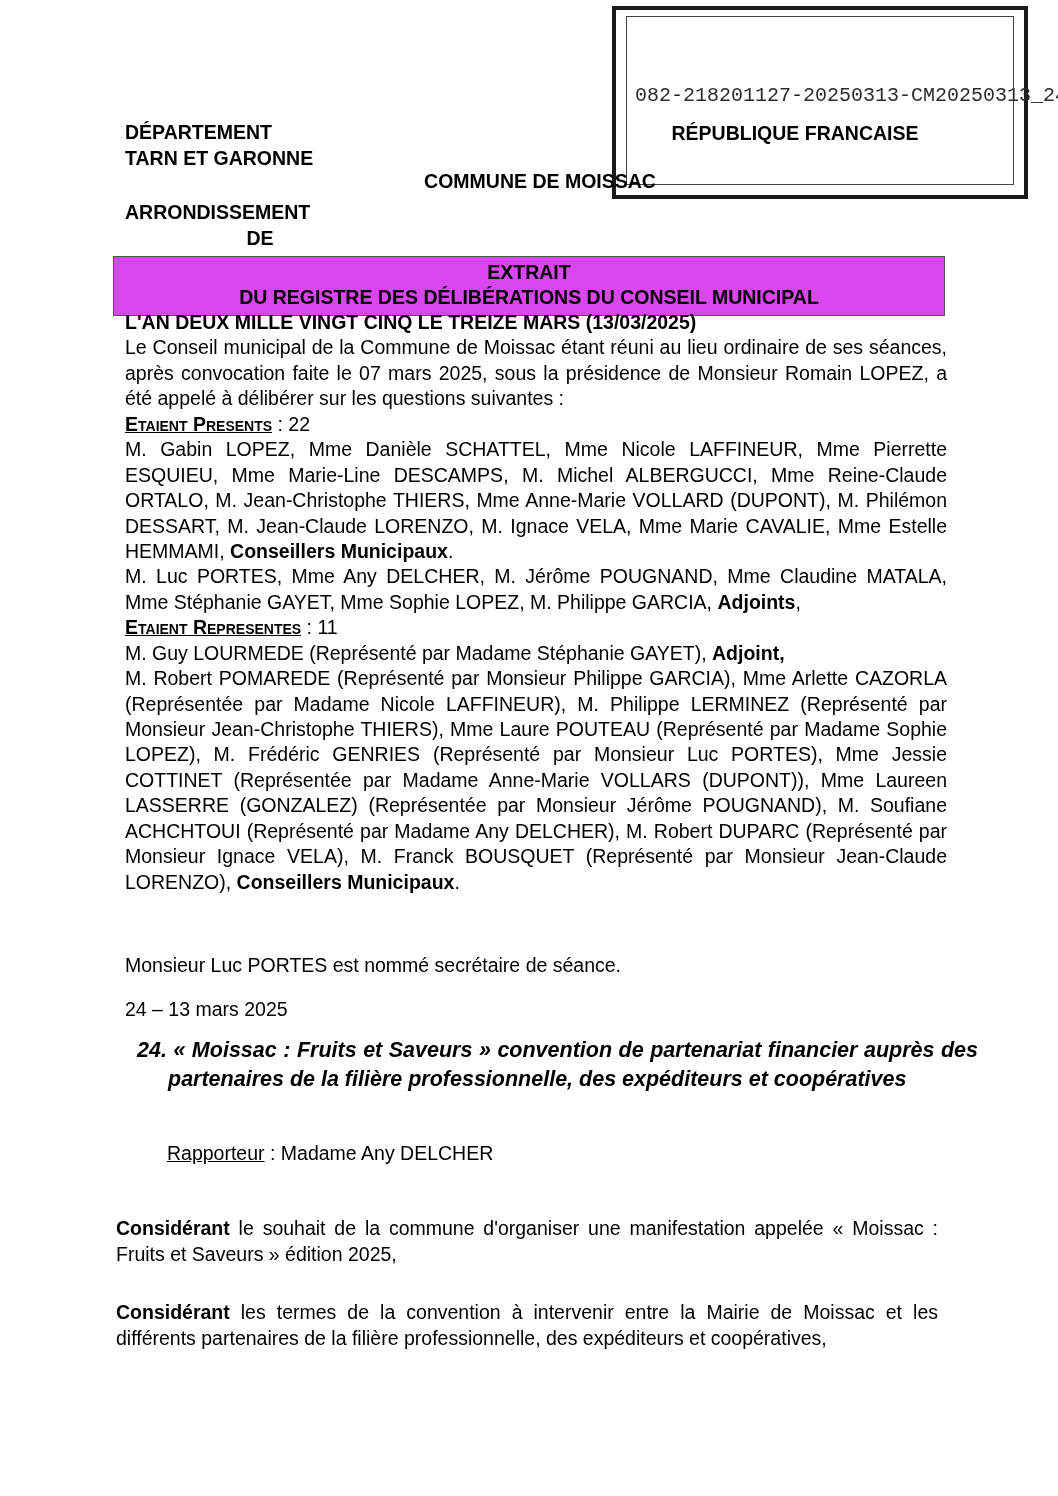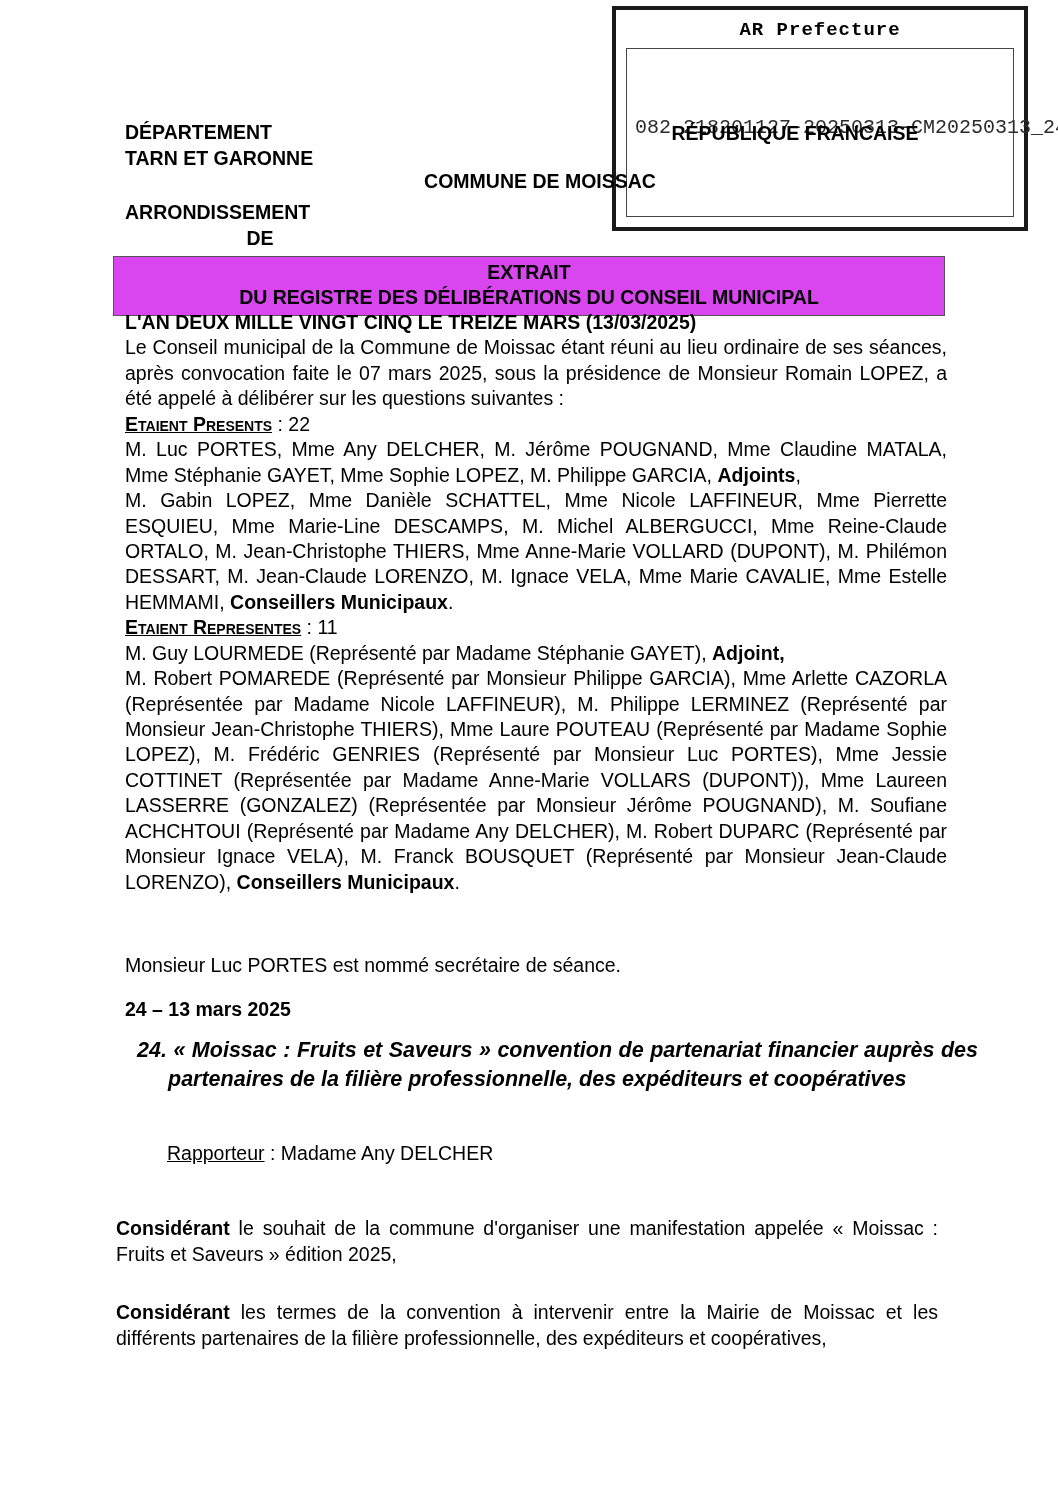--- a/index.html
+++ b/index.html
@@ -112,21 +112,20 @@
   }
 
   .spacer-lg { height: 58px; }
 
   
   #delib-ref {
     position: absolute;
     left: 125px;
     top: 998px;
     font-size: 19.5px;
-    font-weight: bold;
   }
 
   
   #delib-title {
     position: absolute;
     left: 137px;
     top: 1036px;
     width: 810px;
     font-size: 21.5px;
     font-weight: bold;
@@ -157,21 +156,20 @@
     font-size: 19.5px;
     line-height: 1.32;
   }
   #considerants p { margin: 0; }
   #considerants .gap { height: 33px; }
 </style>
 </head>
 <body>
 
 <div id="ar-stamp">
-  <div class="stamp-title">AR Prefecture</div>
   <div class="stamp-body">
     <div>082-218201127-20250313-CM20250313_24-DE</div>
   </div>
 </div>
 
 <div id="header-left">
   <div>DÉPARTEMENT</div>
   <div>TARN ET GARONNE</div>
   <div class="arr-block">
     <div>ARRONDISSEMENT</div>
@@ -193,25 +191,25 @@
   <p class="b">L'AN DEUX MILLE VINGT CINQ LE TREIZE MARS (13/03/2025)</p>
 
   <p class="just">Le Conseil municipal de la Commune de Moissac étant réuni au lieu ordinaire de ses séances, après convocation faite le 07 mars 2025, sous la présidence de Monsieur Romain LOPEZ, a été appelé à délibérer sur les questions suivantes :</p>
 
   <p>
     <span class="smallcaps-label">Etaient Presents</span><span> : </span><span>22</span>
   </p>
 
 
   <p class="just">
+    <span>M. Gabin LOPEZ, Mme Danièle SCHATTEL, Mme Nicole LAFFINEUR, Mme Pierrette ESQUIEU, Mme Marie-Line DESCAMPS, M. Michel ALBERGUCCI, Mme Reine-Claude ORTALO, M. Jean-Christophe THIERS, Mme Anne-Marie VOLLARD (DUPONT), M. Philémon DESSART, M. Jean-Claude LORENZO, M. Ignace VELA, Mme Marie CAVALIE, Mme Estelle HEMMAMI, </span><span class="b">Conseillers Municipaux</span><span>.</span>
+  </p>
+
+  <p class="just">
     <span>M. Luc PORTES, Mme Any DELCHER, M. Jérôme POUGNAND, Mme Claudine MATALA, Mme Stéphanie GAYET, Mme Sophie LOPEZ, M. Philippe GARCIA, </span><span class="b">Adjoints</span><span>,</span>
-  </p>
-
-  <p class="just">
-    <span>M. Gabin LOPEZ, Mme Danièle SCHATTEL, Mme Nicole LAFFINEUR, Mme Pierrette ESQUIEU, Mme Marie-Line DESCAMPS, M. Michel ALBERGUCCI, Mme Reine-Claude ORTALO, M. Jean-Christophe THIERS, Mme Anne-Marie VOLLARD (DUPONT), M. Philémon DESSART, M. Jean-Claude LORENZO, M. Ignace VELA, Mme Marie CAVALIE, Mme Estelle HEMMAMI, </span><span class="b">Conseillers Municipaux</span><span>.</span>
   </p>
 
   <p>
     <span class="smallcaps-label">Etaient Representes</span><span> : </span><span>11</span>
   </p>
 
   <p>
     <span>M. Guy LOURMEDE (Représenté par Madame Stéphanie GAYET), </span><span class="b">Adjoint,</span>
   </p>
 

